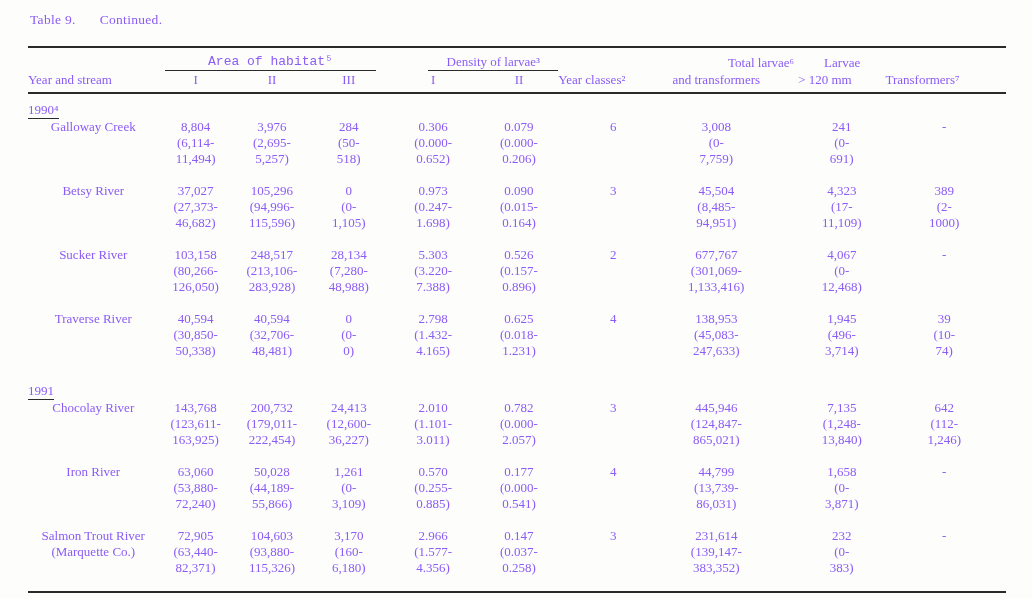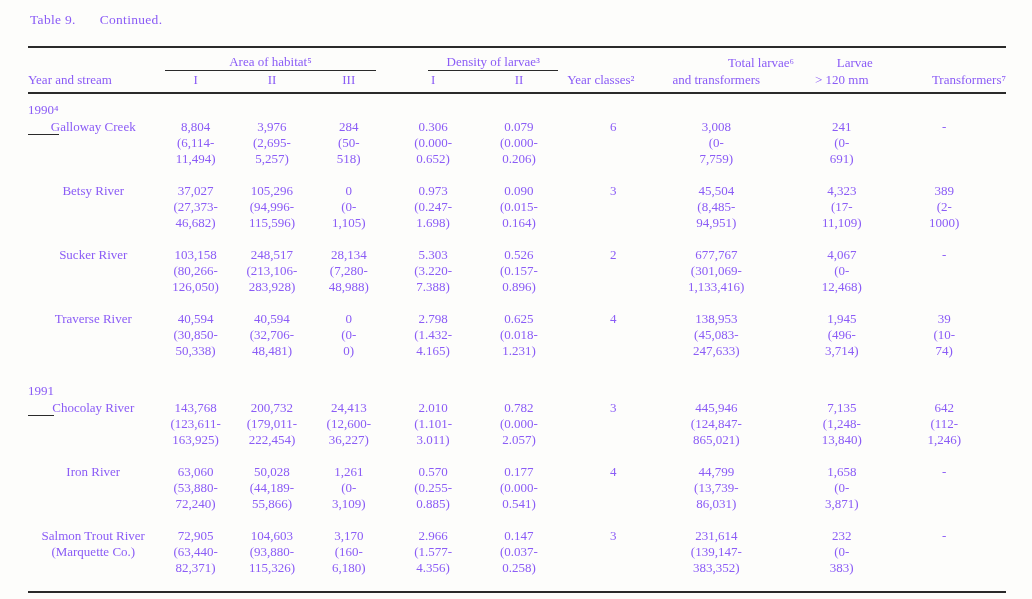--- a/index.html
+++ b/index.html
@@ -30,36 +30,36 @@
   col.c-a1{width:74px;} col.c-a2{width:78px;} col.c-a3{width:75px;}
   col.c-d1{width:93px;} col.c-d2{width:78px;}
   col.c-yc{width:76px;}
   col.c-tot{width:163px;}
   col.c-l120{width:87px;}
   col.c-tr{width:120px;}
   th{font-weight:normal;font-size:13px;vertical-align:bottom;padding:0;}
   thead tr.r1 th{padding-top:6px;vertical-align:bottom;}
   thead tr.r2 th{border-bottom:2.2px solid #2a2a2a;padding:1px 0 4px;}
   .spanner{border-bottom:1.4px solid #2a2a2a;text-align:center;}
-  .spanner.area{margin:0 10px 0 6px;}
+  .spanner.area{margin:0 10px 0 6px;font-family:Liberation Mono, monospace;}
   .spanner.density{margin:0 0 0 42px;}
   th.ctr{text-align:center;}
-  th.rgt{text-align:right;}
+  th.rgt{text-align:left;}
   th.tot1{text-align:right;padding-right:4px;}
   th.tot2{padding-right:18px;}
-  th.l120h{text-align:center;padding-left:26px;}
-  th.ych{text-align:right;padding-left:20px;}
+  th.l120h{text-align:left;padding-left:26px;}
+  th.ych{text-align:left;padding-left:20px;}
   th.stream-h{text-align:left;}
   td{vertical-align:top;padding:0 0 16px 0;}
   td.num{text-align:center;}
   td.yc-cell{text-align:right;padding-right:18px;}
   td.tr-cell{padding-right:3px;}
   td.c-stream-cell{text-align:center;}
   td.section-cell{padding:8px 0 1px 0;}
-  .section-label{border-bottom:1.2px solid #2a2a2a;padding-bottom:17px;}
+  .section-label{border-bottom:1.2px solid #2a2a2a;padding-bottom:1px;}
 </style>
 </head>
 <body>
 
 <div class="page">
 
   <div class="caption">
     <span>Table 9.</span><span class="cont">Continued.</span>
   </div>
 

